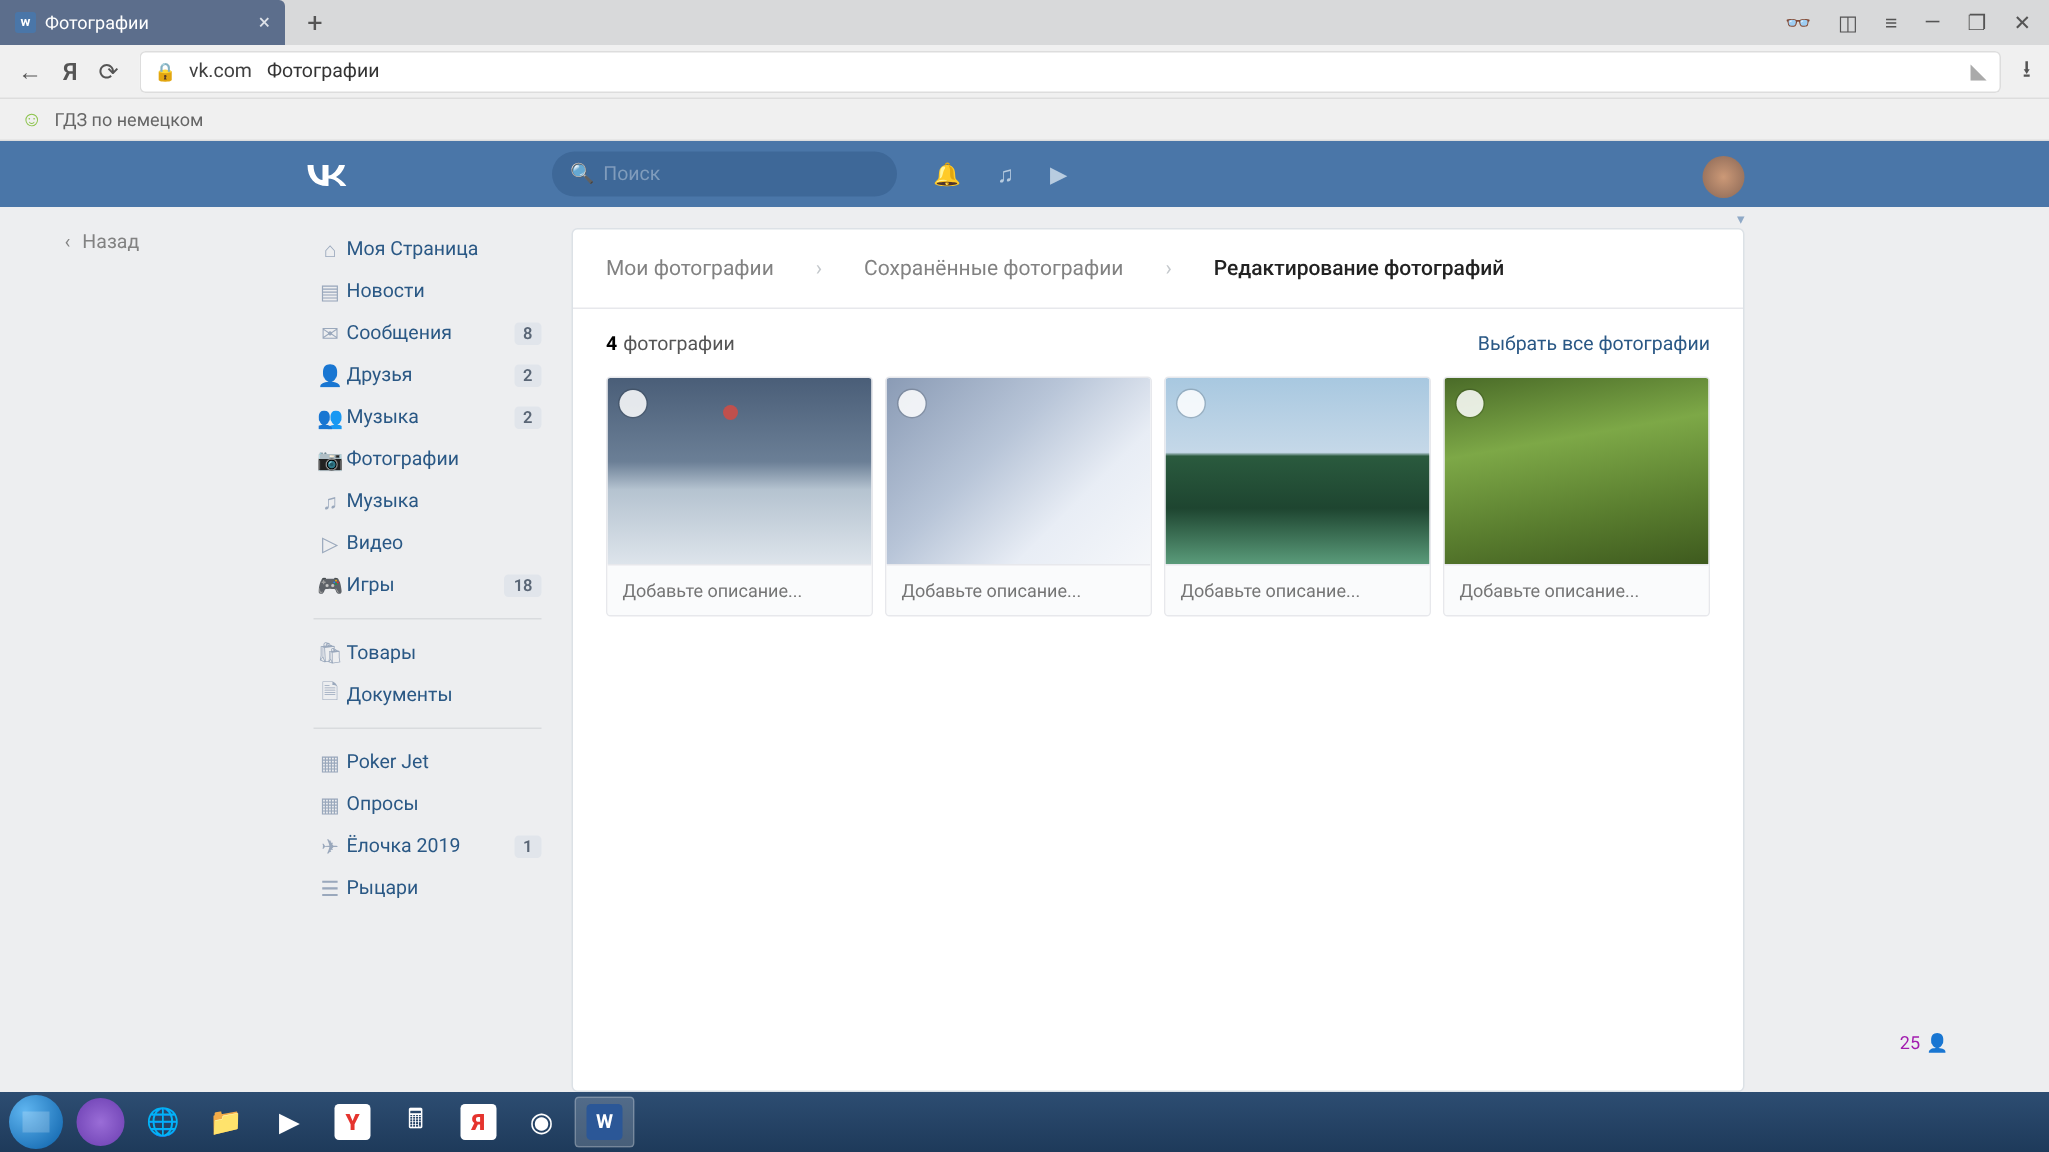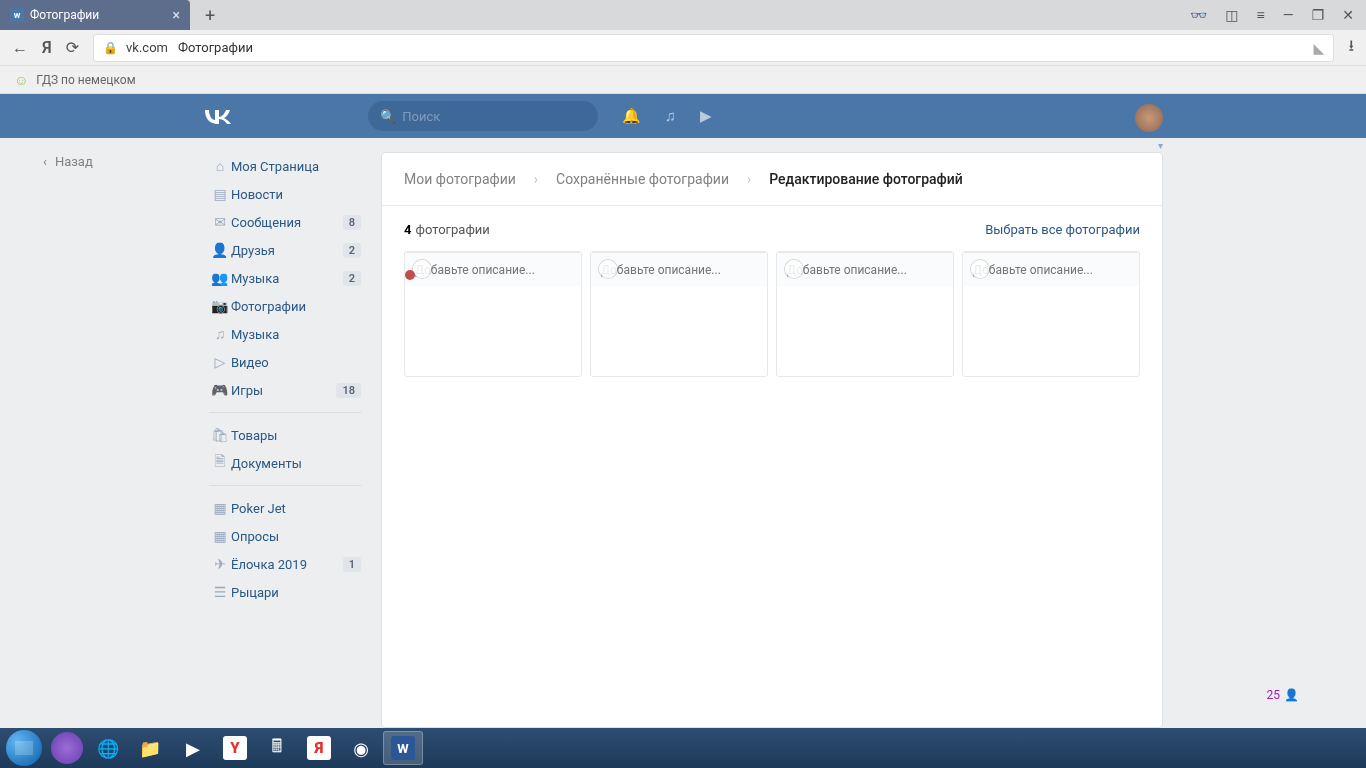--- a/index.html
+++ b/index.html
@@ -46,32 +46,32 @@
 .back-link { position:absolute; left:-160px; top:16px; color:#828282; font-size:13px; display:flex; align-items:center; gap:8px; }
 
 .sidebar { width:165px; }
 .nav-item { display:flex; align-items:center; height:28px; padding:0 6px; font-size:13px; color:#2a5885; border-radius:3px; }
 .nav-item .ico { width:22px; color:#9aa8bc; font-size:14px; display:flex; justify-content:center; }
 .nav-item .badge { margin-left:auto; background:#e1e5eb; color:#5a6676; font-size:11px; padding:1px 6px; border-radius:3px; font-weight:600; }
 .sidebar hr { border:0; border-top:1px solid #d9dbde; margin:8px 6px; }
 .ad-note { font-size:11px; color:#9ca3af; text-align:center; line-height:1.4; padding:20px 10px 0; }
 
 .content { flex:1; margin-left:14px; background:#fff; border:1px solid #dce1e6; border-radius:4px; }
-.breadcrumbs { padding:18px 22px; font-size:14px; color:#555; display:flex; gap:18px; align-items:flex-end; border-bottom:1px solid #e7e8ec; }
+.breadcrumbs { padding:18px 22px; font-size:14px; color:#555; display:flex; gap:28px; align-items:flex-end; border-bottom:1px solid #e7e8ec; }
 .breadcrumbs a { color:#828282; text-decoration:none; }
 .breadcrumbs .sep { color:#c4c8cc; }
 .breadcrumbs .current { color:#222; font-weight:500; }
 
 .sub-header { padding:16px 22px 14px; display:flex; align-items:center; font-size:13px; }
 .sub-header b { color:#000; }
 .sub-header .cnt-lbl { color:#555; margin-left:4px; }
 .sub-header .select-all { margin-left:auto; color:#2a5885; }
 
 .photo-grid { display:flex; gap:8px; padding:0 22px 22px; }
-.photo-card { flex:1; display:flex; flex-direction:row; border:1px solid #e7e8ec; border-radius:3px; overflow:hidden; }
+.photo-card { flex:1; display:flex; flex-direction:column; border:1px solid #e7e8ec; border-radius:3px; overflow:hidden; }
 .thumb { height:124px; position:relative; }
 .thumb .sel-circle { position:absolute; top:8px; left:8px; width:18px; height:18px; border-radius:50%; background:rgba(255,255,255,.85); box-shadow:0 0 0 1px rgba(0,0,0,.15); }
 .t1 { background:linear-gradient(#4a5e78 0%,#6b7f96 45%,#b5c3d0 60%,#dde4eb 100%); position:relative; }
 .t1::after { content:""; position:absolute; top:18px; left:44%; width:10px; height:10px; background:#c0504d; border-radius:50%; }
 .t2 { background:linear-gradient(135deg,#8a9bb5 0%,#b8c5d8 40%,#e8edf5 70%,#f5f7fa 100%); }
 .t3 { background:linear-gradient(#a8c8e0 0%,#c5d8e8 40%,#2a5a3e 42%,#1e4530 70%,#5a9b7a 100%); }
 .t4 { background:linear-gradient(170deg,#4a6b28 0%,#7da847 35%,#5a7e2f 70%,#3e5a1e 100%); }
 .caption-input { height:34px; border:0; border-top:1px solid #e7e8ec; padding:0 10px; font-size:12px; color:#888; background:#fafbfc; }
 
 .side-counter { position:absolute; right:-136px; bottom:26px; color:#a21caf; font-size:12px; display:flex; align-items:center; gap:4px; }

